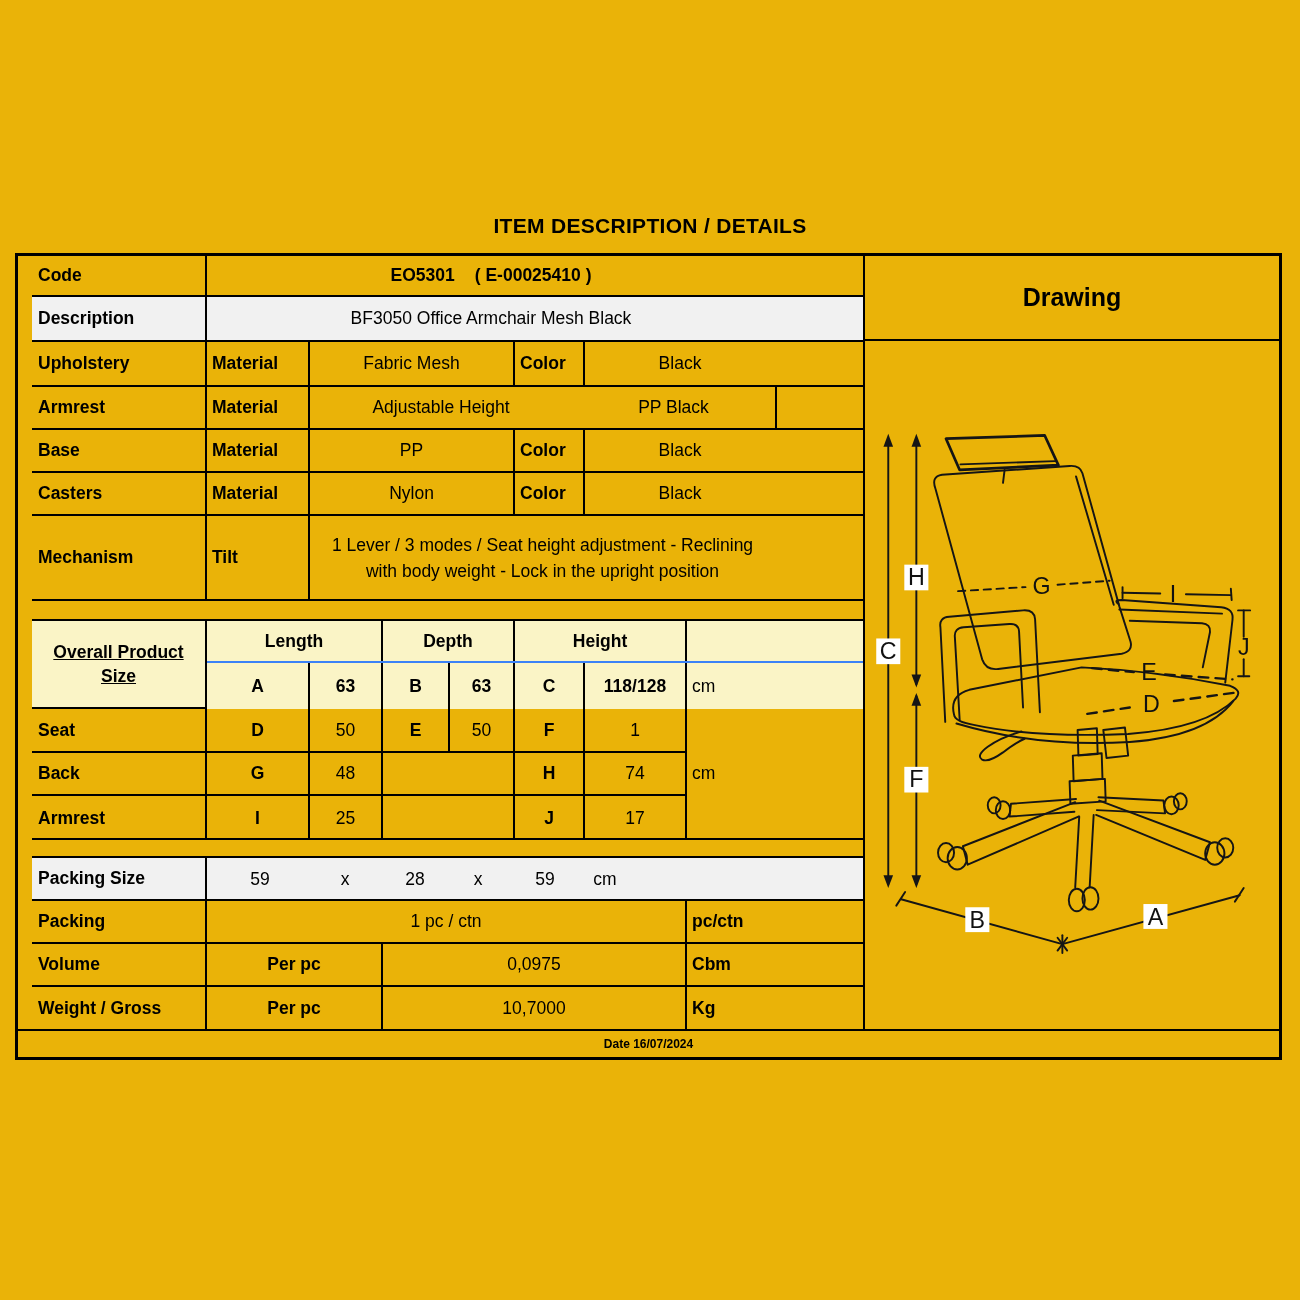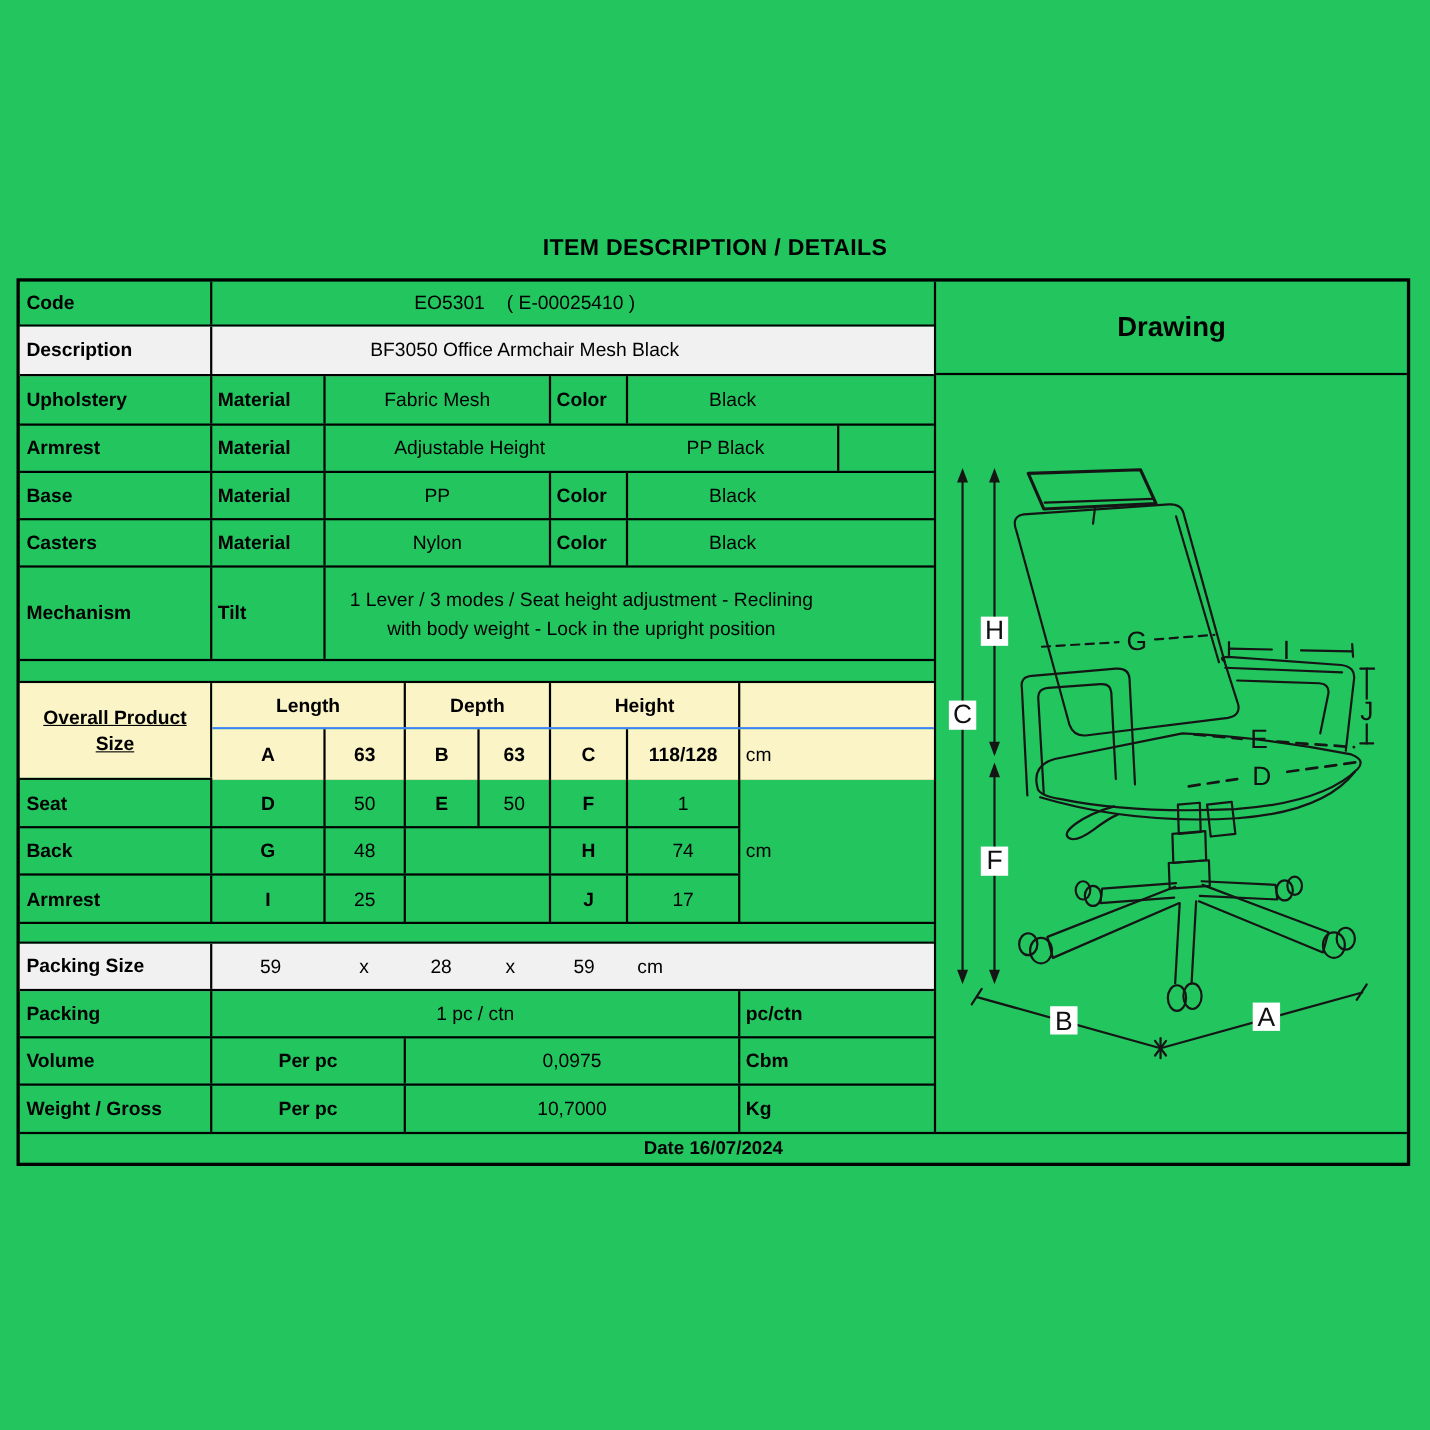--- a/index.html
+++ b/index.html
@@ -1,54 +1,54 @@
 <!DOCTYPE html>
 <html><head>
 <meta charset="utf-8">
 <style>
   html,body{margin:0;padding:0;background:#fff;}
-  .page{position:relative;width:1300px;height:1300px;background:#22c55e;
+  .page{position:relative;width:1300px;height:1300px;background:#eab308;
         font-family:"Liberation Sans", sans-serif;color:#000;}
   .title{position:absolute;left:15px;top:214px;width:1270px;text-align:center;
          font-size:21px;font-weight:bold;letter-spacing:.3px;}
   .frame{position:absolute;left:15px;top:253px;width:1267px;height:807px;
          border:3px solid #000;box-sizing:border-box;display:flex;flex-direction:column;}
   .main{display:flex;flex:1;min-height:0;}
-  .left{width:833px;box-sizing:border-box;border-right:2px solid #000;display:flex;flex-direction:column;}
+  .left{width:833px;box-sizing:border-box;border-right:2px solid #000;display:flex;flex-direction:column;margin-left:14px;}
   .right{flex:1;display:flex;flex-direction:column;}
   .r{display:flex;border-bottom:2px solid #000;box-sizing:border-box;flex-shrink:0;}
   .r.nb{border-bottom:none;}
   .c{box-sizing:border-box;border-right:2px solid #000;display:flex;align-items:center;
      justify-content:center;font-size:17.5px;overflow:hidden;flex-shrink:0;}
   .c.last{border-right:none;}
   .c.lbl{justify-content:flex-start;padding-left:6px;font-weight:bold;}
   .c.keyl{justify-content:flex-start;padding-left:5px;font-weight:bold;}
   .b{font-weight:bold;}
   .grey{background:#F1F1F1;}
   .yellow{background:#FAF4C6;}
   .w175{width:175px;} .w103{width:103px;} .w205{width:205px;} .w70{width:70px;}
   .w190{width:190px;} .w262{width:262px;} .w465{width:465px;} .w568{width:568px;}
   .w73{width:73px;} .w67{width:67px;} .w65{width:65px;} .w102{width:102px;}
   .w88{width:88px;} .w176{width:176px;} .w132{width:132px;} .w172{width:172px;}
   .w304{width:304px;} .w480{width:480px;}
   .h41{height:41px;} .h45{height:45px;} .h43{height:43px;} .h85{height:85px;}
   .h20{height:20px;} .h42{height:42px;} .h46{height:46px;} .h44{height:44px;}
   .h18{height:18px;} .h88{height:88px;} .h131{height:131px;}
-  .codeval{gap:20px;font-weight:normal;border-radius:19px;}
+  .codeval{gap:20px;font-weight:bold;border-radius:19px;}
   .mech{padding:0 10px;text-align:center;line-height:26px;}
   .sizelbl{flex-direction:column;justify-content:center;font-weight:bold;text-align:center;line-height:24px;padding-left:0;text-decoration:underline;}
   .colgrp{display:flex;flex-direction:column;flex:1;}
   .packrel{position:relative;}
   .packrel span{position:absolute;top:50%;transform:translate(-50%,-50%);}
   .drawhead{height:85px;box-sizing:border-box;border-bottom:2px solid #000;display:flex;
             align-items:center;justify-content:center;font-weight:bold;font-size:25px;flex-shrink:0;}
   .drawcanvas{flex:1;position:relative;}
   .drawcanvas svg{position:absolute;left:0;top:0;width:100%;height:100%;}
   .daterow{height:28px;box-sizing:border-box;border-top:2px solid #000;display:flex;
-           align-items:center;justify-content:center;font-weight:bold;font-size:17px;flex-shrink:0;}
+           align-items:center;justify-content:center;font-weight:bold;font-size:12px;flex-shrink:0;}
   .dimtext{font-family:"Liberation Sans", sans-serif;font-size:29px;fill:#111;text-anchor:middle;}
 </style>
 </head>
 <body>
 
 <div class="page">
 
   <div class="title">ITEM DESCRIPTION / DETAILS</div>
 
   <div class="frame">

